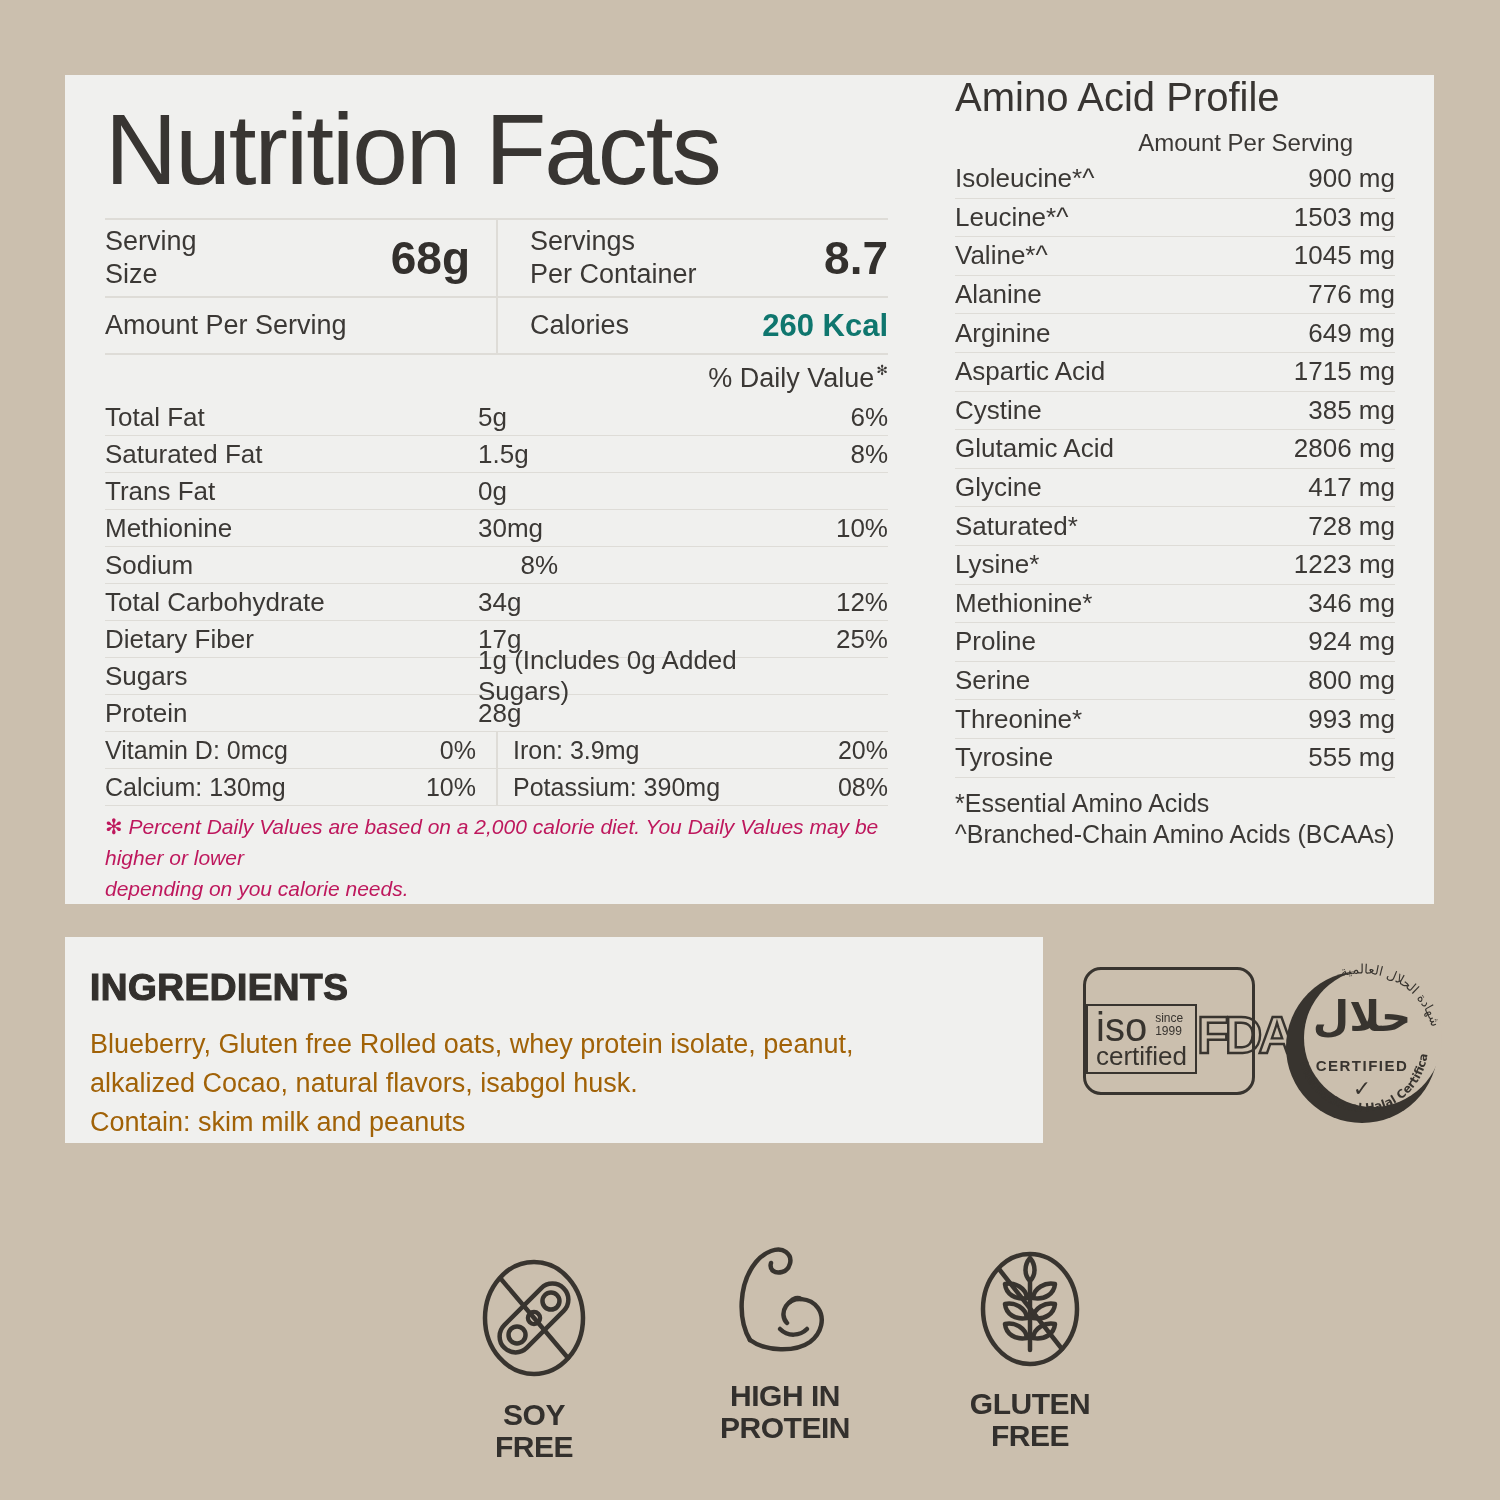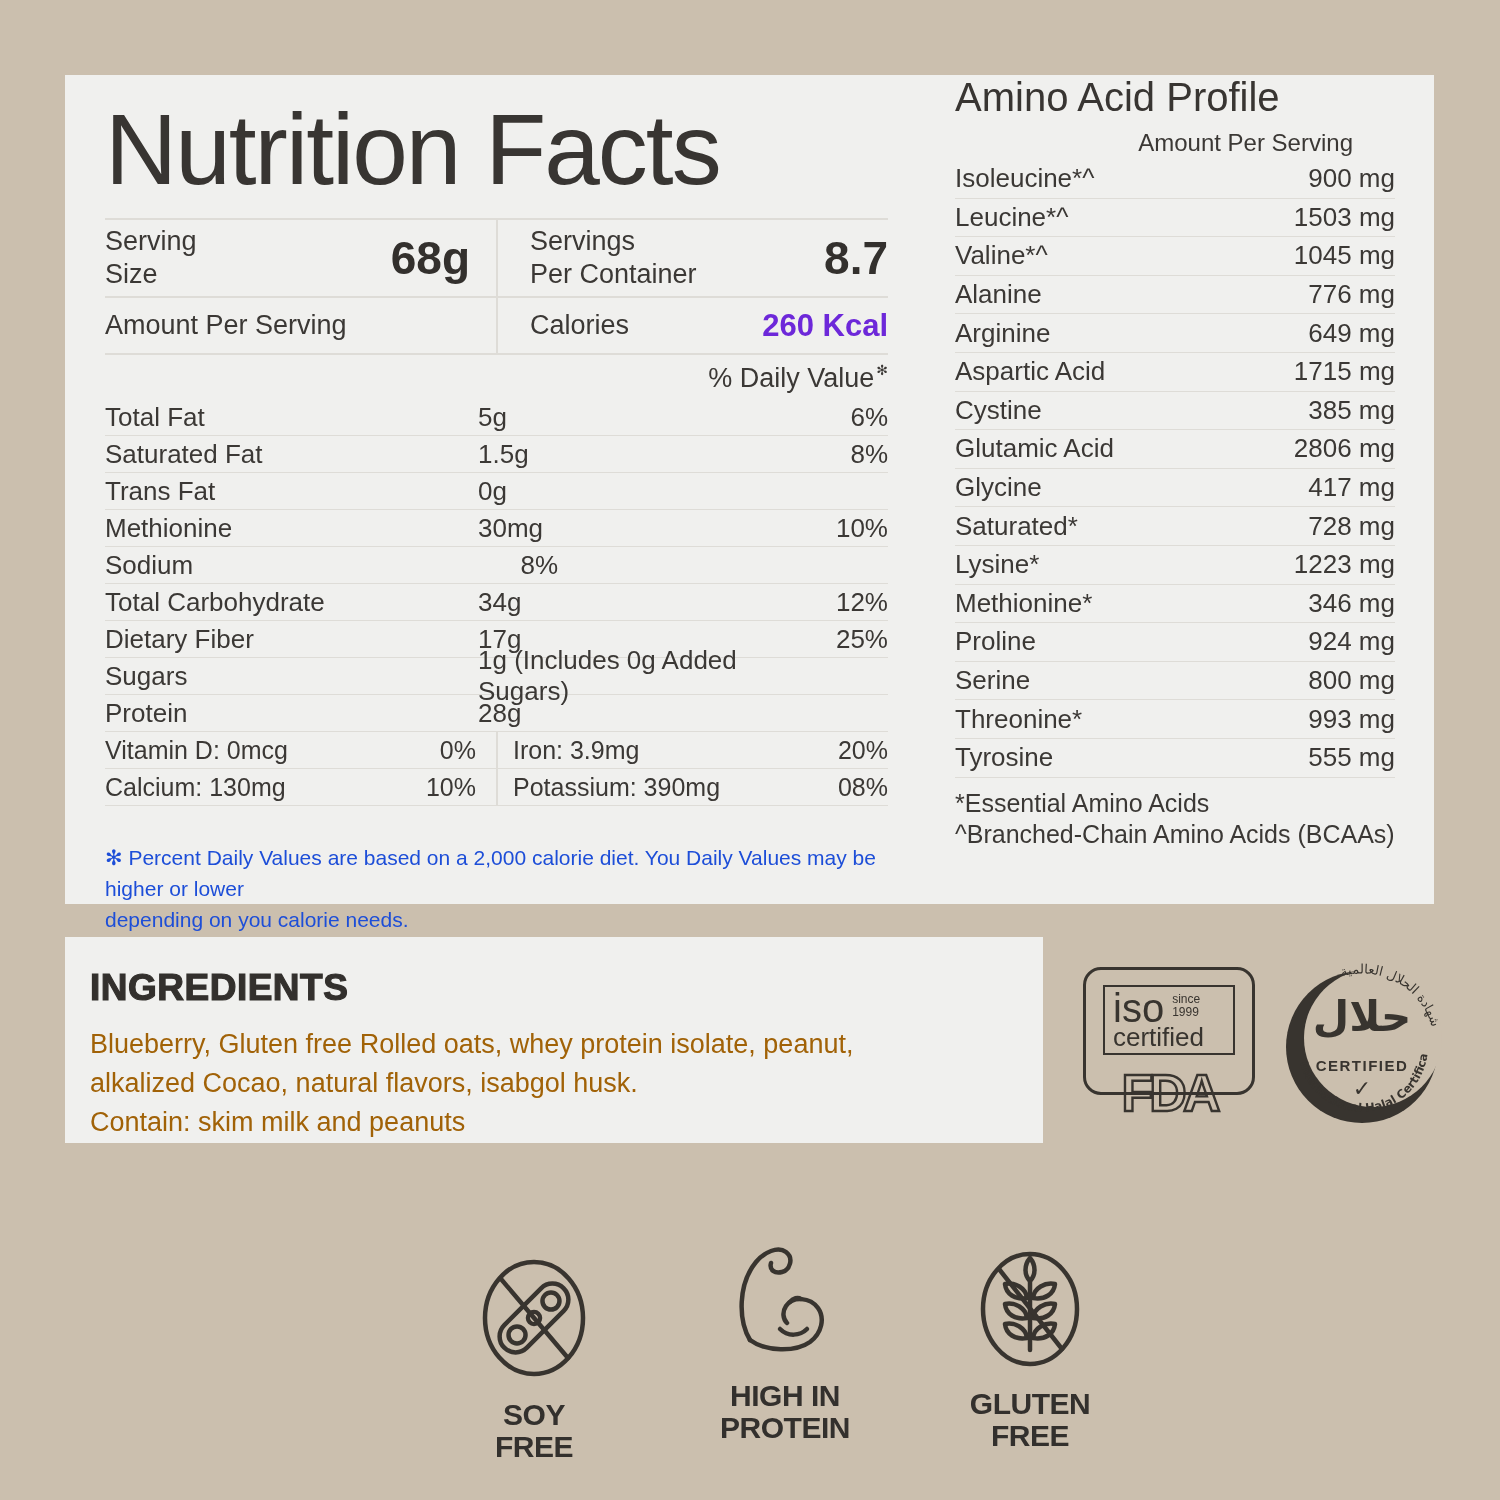--- a/index.html
+++ b/index.html
@@ -18,48 +18,48 @@
   .nf{position:absolute;left:40px;top:0;width:783px;}
   .nf-title{margin-top:22px;font-size:100px;font-weight:400;letter-spacing:-2px;line-height:1.05;color:#383532;}
   .serv-table{margin-top:16px;border-top:2px solid var(--line);border-bottom:2px solid var(--line);}
   .serv-row{display:flex;}
   .serv-row.r1{height:76px;}
   .serv-row.r2{height:57px;border-top:2px solid var(--line);}
   .serv-c1{width:393px;border-right:2px solid var(--line);display:flex;align-items:center;justify-content:space-between;padding:0 26px 0 0;}
   .serv-c2{flex:1;display:flex;align-items:center;justify-content:space-between;padding-left:32px;}
   .serv-label{font-size:27px;line-height:33px;}
   .serv-big{font-size:46px;font-weight:700;color:#33302d;}
-  .cal-big{font-size:31px;font-weight:700;color:#6d28d9;}
+  .cal-big{font-size:31px;font-weight:700;color:#0f766e;}
   .dv-header{height:42px;display:flex;align-items:center;justify-content:flex-end;font-size:27px;margin-top:2px;}
   .dv-mark{font-size:14px;vertical-align:super;margin-left:2px;transform:translateY(-8px);}
   .n-rows{}
   .n-row{display:flex;align-items:center;height:37px;border-bottom:1.5px solid var(--line);font-size:26px;}
   .n-row:first-child{border-top:none;}
   .n-name{width:373px;}
   .n-amt{flex:1;}
   .n-dv{text-align:right;min-width:80px;}
   .micro-row{display:flex;height:37px;border-bottom:1.5px solid var(--line);font-size:25px;}
   .micro-cell{display:flex;align-items:center;justify-content:space-between;}
   .micro-left{width:393px;border-right:2px solid var(--line);padding-right:20px;}
   .micro-right{flex:1;padding-left:15px;}
-  .footnote{margin-top:36px;font-size:21px;line-height:31px;color:#1d4ed8;width:790px;}
+  .footnote{margin-top:5px;font-size:21px;line-height:31px;color:#be185d;width:790px;font-style:italic;}
 
   
   .amino{position:absolute;left:890px;top:0;width:440px;}
   .amino-title{font-size:40px;font-weight:400;color:#383532;}
   .amino-header{margin-top:6px;height:34px;display:flex;align-items:center;justify-content:flex-end;padding-right:42px;font-size:24px;font-weight:400;}
   .a-row{display:flex;align-items:center;justify-content:space-between;height:38.6px;border-bottom:1.5px solid var(--line);font-size:26px;}
   .amino-notes{margin-top:10px;font-size:25px;line-height:31px;}
 
   
   .ing-title{position:absolute;left:25px;top:30px;font-size:37px;font-weight:900;letter-spacing:0.5px;color:#33302d;-webkit-text-stroke:1.2px #33302d;}
   .ing-body{position:absolute;left:25px;top:88px;font-size:27px;line-height:39px;color:#a16207;}
 
   
-  .iso-badge{position:absolute;left:1083px;top:967px;width:172px;height:128px;border:3px solid #38342f;border-radius:18px;display:flex;flex-direction:column;align-items:center;}
+  .iso-badge{position:absolute;left:1083px;top:967px;width:172px;height:128px;border:3px solid #38342f;border-radius:18px;display:flex;flex-direction:row;align-items:center;}
   .iso-inner{margin-top:15px;width:132px;border:2.5px solid #38342f;padding:2px 8px 4px 8px;color:#38342f;}
   .iso-top{display:flex;align-items:flex-start;}
   .iso-word{font-size:40px;line-height:38px;}
   .iso-since{display:flex;flex-direction:column;font-size:12px;line-height:13px;margin:4px 0 0 8px;}
   .iso-cert{font-size:26px;line-height:24px;margin-top:-2px;}
   .fda-word{margin-top:8px;font-size:52px;font-weight:900;letter-spacing:-4px;color:transparent;-webkit-text-stroke:2.4px #38342f;font-family:"Liberation Sans",sans-serif;}
   .halal-badge{position:absolute;left:1282px;top:955px;width:160px;height:175px;}
 
   
   .feature{position:absolute;display:flex;flex-direction:column;align-items:center;}

